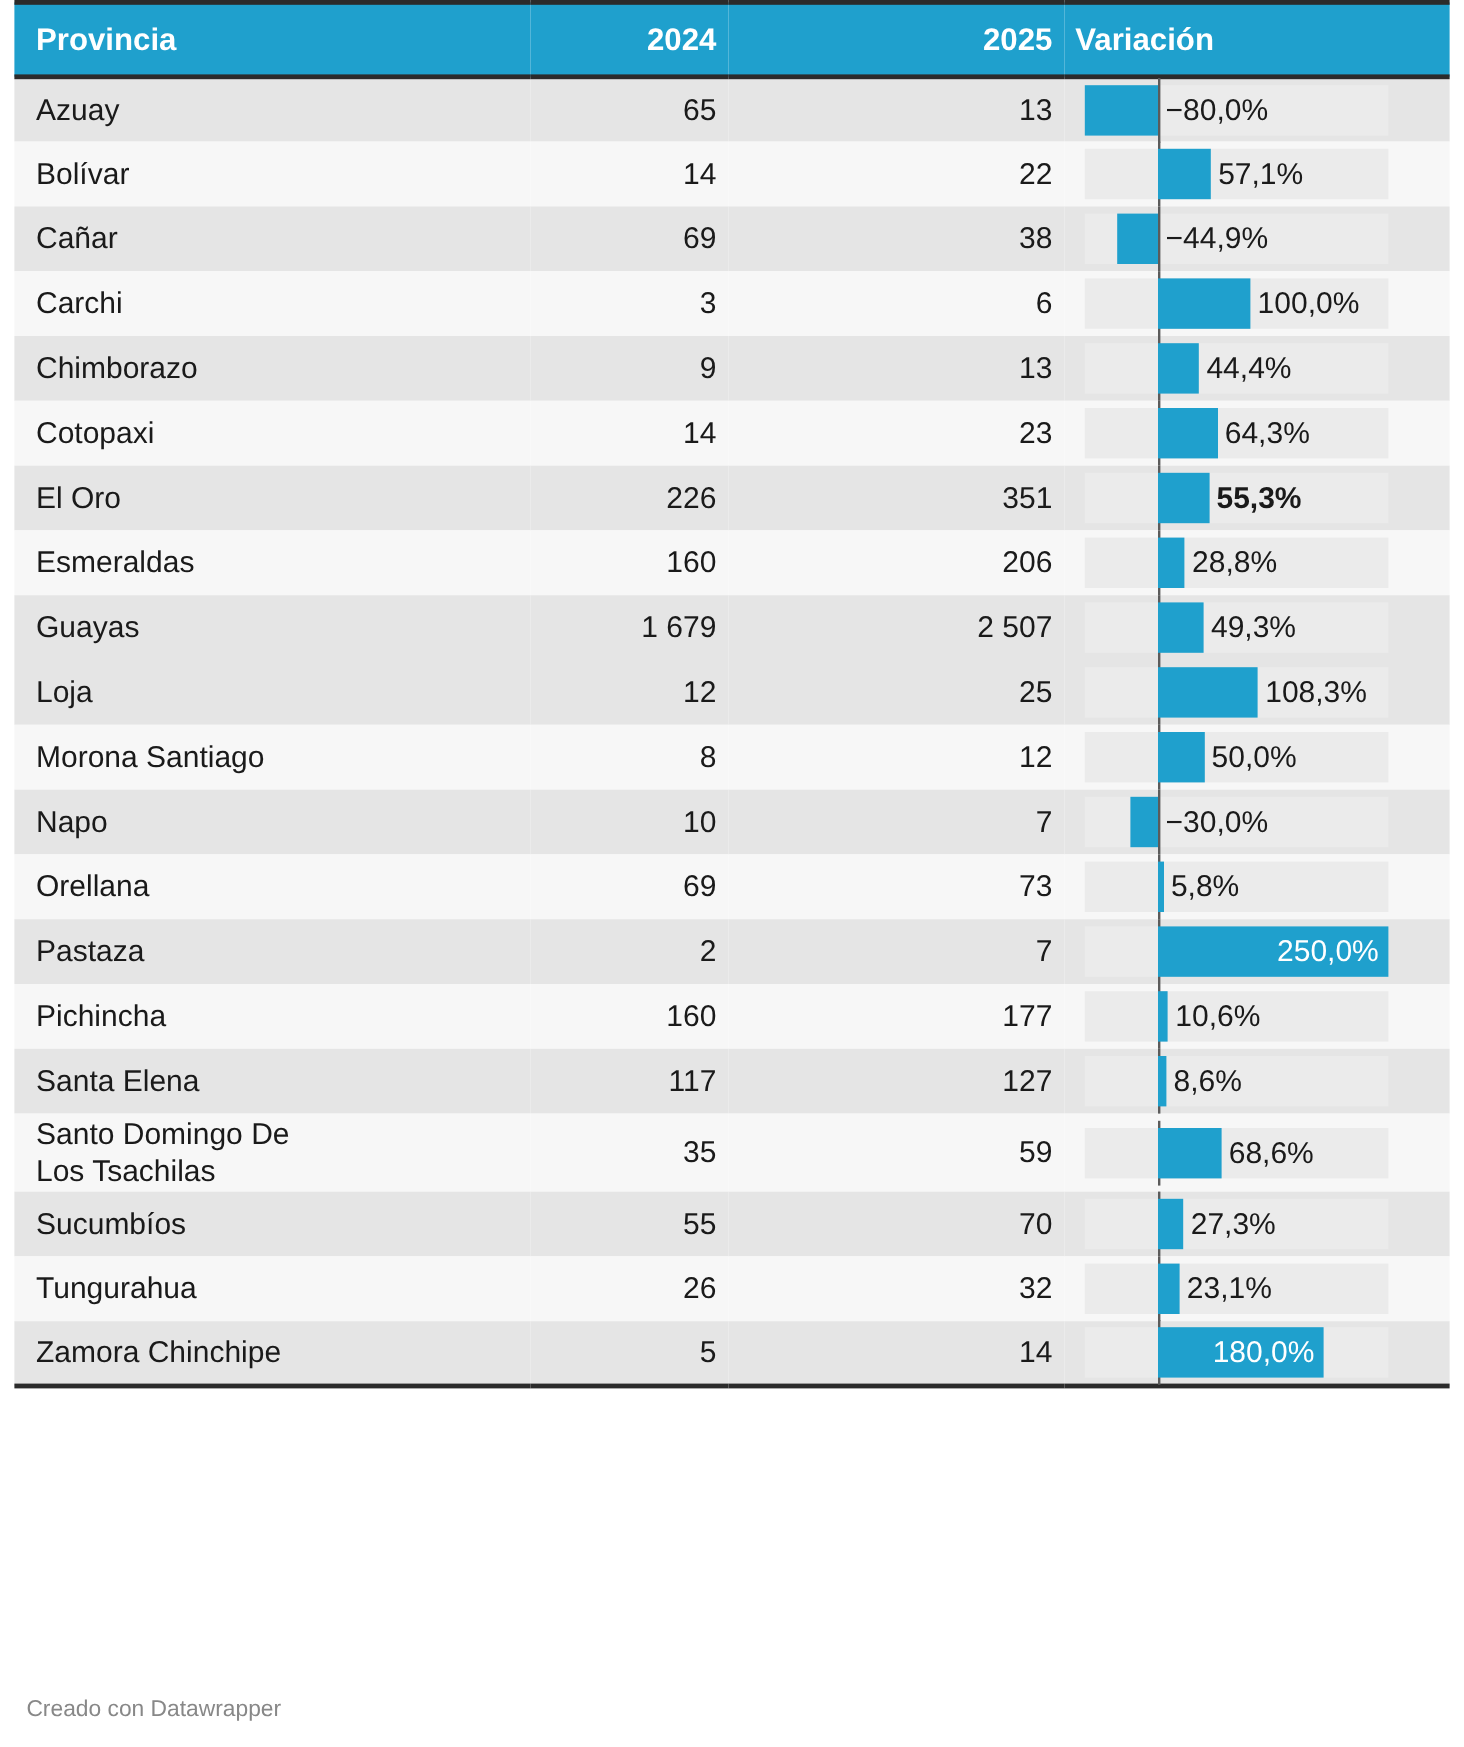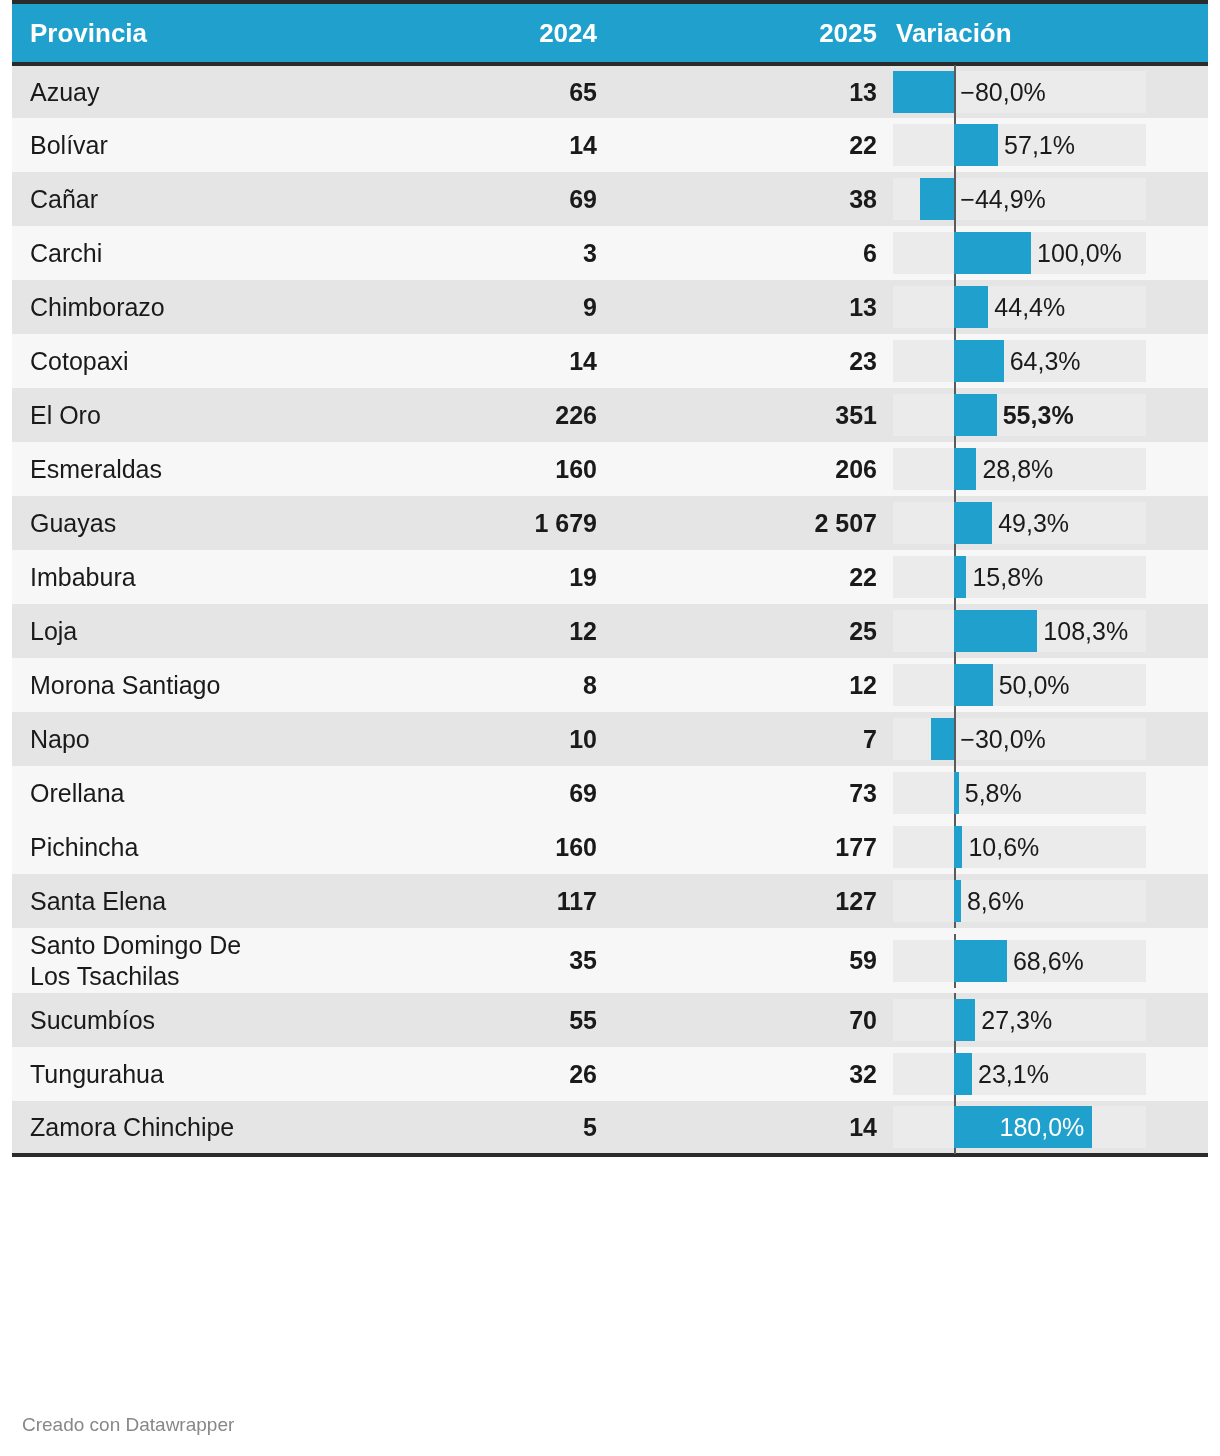--- a/index.html
+++ b/index.html
@@ -73,32 +73,31 @@
     line-height: 1.22;
   }
   tbody td.cell-name.two-line {
     padding-top: 2px;
     padding-bottom: 2px;
   }
   tbody td.cell-num {
     text-align: right;
     padding-right: 10px;
     font-variant-numeric: tabular-nums;
-    font-weight: bold;
   }
   tbody td.cell-bar {
     padding: 0;
   }
 
   
   .bar-track {
     position: relative;
     width: 253px;
     height: 42px;
-    margin-left: 6px;
+    margin-left: 17px;
     background: #ebebeb;
   }
   .zero-line {
     position: absolute;
     top: -6px;
     bottom: -6px;
     width: 2px;
     background: #5b5b5b;
     left: 61px;
   }
@@ -264,34 +263,20 @@
           <td class="cell-num">1 679</td>
           <td class="cell-num">2 507</td>
           <td class="cell-bar">
             <div class="bar-track">
               <div class="zero-line" style="left: 61.33px;"></div>
               <div class="bar-fill" style="left: 61.33px; width: 37.8px;"></div>
               <div class="bar-label" style="left: 105.13px;">49,3%</div>
             </div>
           </td>
         </tr>
-        <tr class="odd">
-          <td class="cell-name">
-            <div>Imbabura</div>
-          </td>
-          <td class="cell-num">19</td>
-          <td class="cell-num">22</td>
-          <td class="cell-bar">
-            <div class="bar-track">
-              <div class="zero-line" style="left: 61.33px;"></div>
-              <div class="bar-fill" style="left: 61.33px; width: 12.11px;"></div>
-              <div class="bar-label" style="left: 79.45px;">15,8%</div>
-            </div>
-          </td>
-        </tr>
         <tr class="">
           <td class="cell-name">
             <div>Loja</div>
           </td>
           <td class="cell-num">12</td>
           <td class="cell-num">25</td>
           <td class="cell-bar">
             <div class="bar-track">
               <div class="zero-line" style="left: 61.33px;"></div>
               <div class="bar-fill" style="left: 61.33px; width: 83.03px;"></div>
@@ -331,20 +316,34 @@
           <td class="cell-name">
             <div>Orellana</div>
           </td>
           <td class="cell-num">69</td>
           <td class="cell-num">73</td>
           <td class="cell-bar">
             <div class="bar-track">
               <div class="zero-line" style="left: 61.33px;"></div>
               <div class="bar-fill" style="left: 61.33px; width: 4.45px;"></div>
               <div class="bar-label" style="left: 71.78px;">5,8%</div>
+            </div>
+          </td>
+        </tr>
+        <tr class="">
+          <td class="cell-name">
+            <div>Pastaza</div>
+          </td>
+          <td class="cell-num">2</td>
+          <td class="cell-num">7</td>
+          <td class="cell-bar">
+            <div class="bar-track">
+              <div class="zero-line" style="left: 61.33px;"></div>
+              <div class="bar-fill" style="left: 61.33px; width: 191.67px;"></div>
+              <div class="bar-label inside" style="left: 245px; transform: translateX(-100%);">250,0%</div>
             </div>
           </td>
         </tr>
         <tr class="odd">
           <td class="cell-name">
             <div>Pichincha</div>
           </td>
           <td class="cell-num">160</td>
           <td class="cell-num">177</td>
           <td class="cell-bar">

